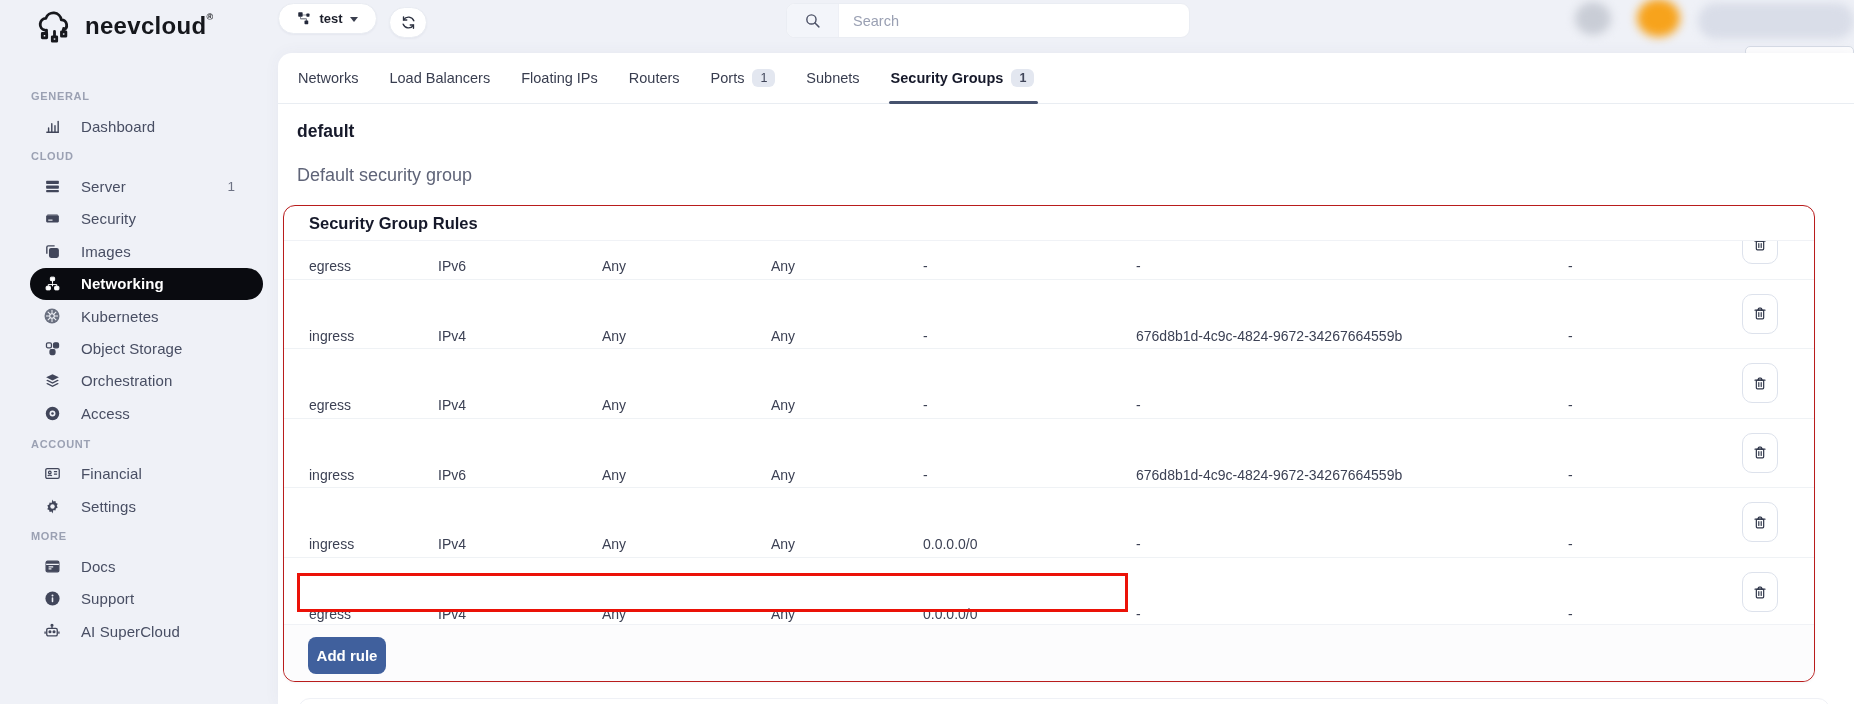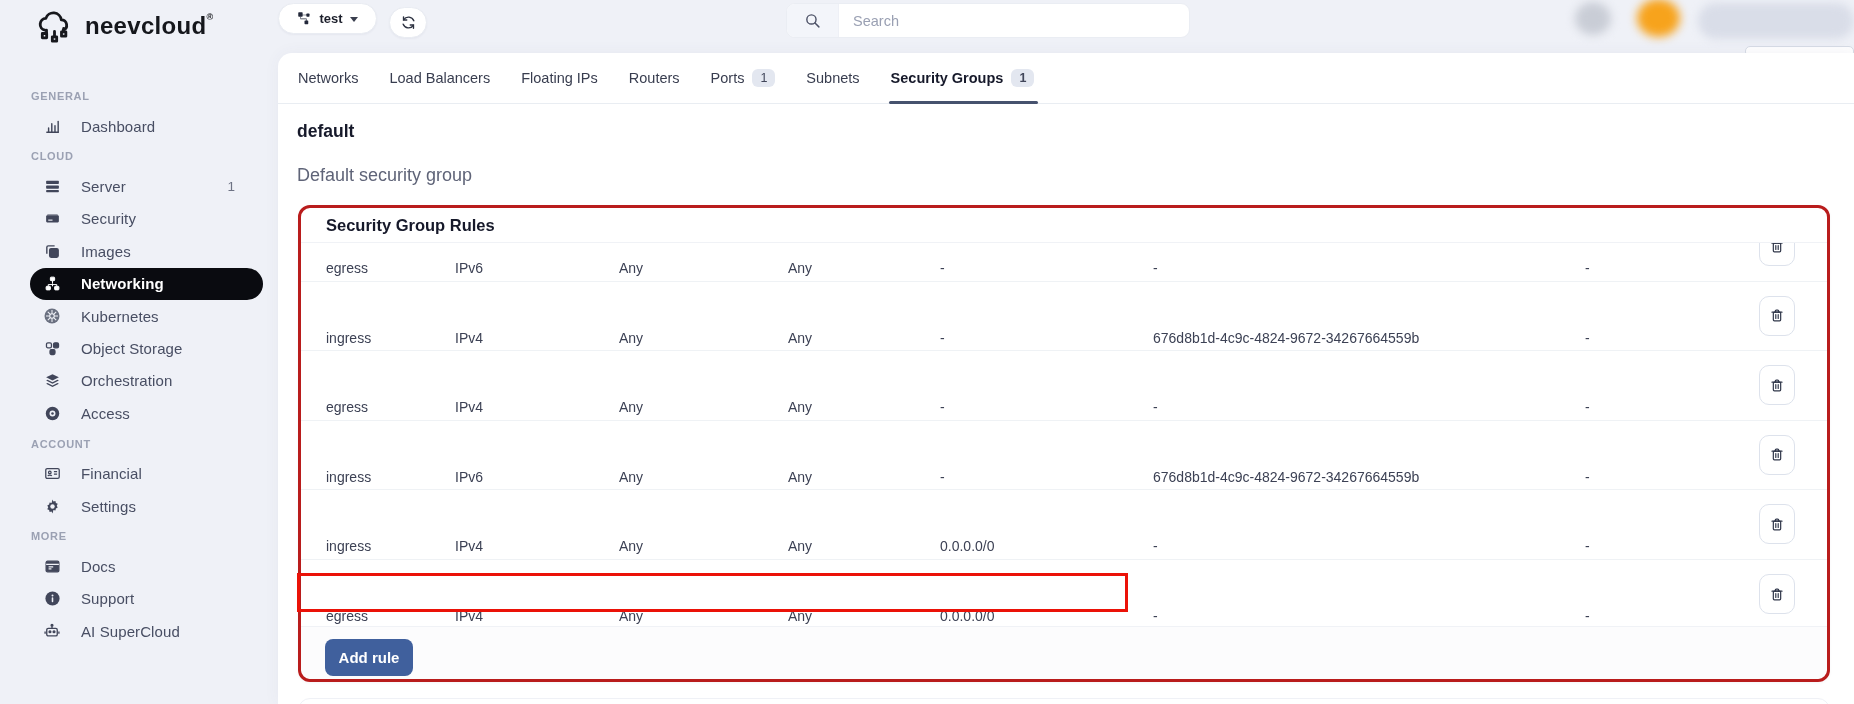--- a/index.html
+++ b/index.html
@@ -52,38 +52,38 @@
           padding-left:20px; border-bottom:1px solid #e9edf2; }
   .tab { position:relative; height:100%; display:flex; align-items:center; gap:8px; font-size:14.5px; color:#383d4f;
          font-weight:400; cursor:pointer; white-space:nowrap; }
   .tab .t-badge { background:#e3e7f0; color:#41465a; border-radius:6px; font-size:12.5px; padding:3px 8px; line-height:1; }
   .tab.active { color:#16192a; font-weight:700; }
   .tab.active::after { content:""; position:absolute; left:-2px; right:-4px; bottom:-1px; height:3px; background:#46526e; border-radius:2px; }
 
   .page-title { position:absolute; left:19px; top:68px; font-size:17.5px; font-weight:700; color:#16192a; }
   .page-subtitle { position:absolute; left:19px; top:112px; font-size:18px; color:#5f6478; }
 
-  .card { position:absolute; left:20px; top:152px; width:1532px; height:477px; background:#fff;
-          border:3px solid #b91c1c; border-radius:12px; box-shadow:0 1px 3px rgba(76,87,125,.05); }
+  .card { position:absolute; left:5px; top:152px; width:1532px; height:477px; background:#fff;
+          border:1px solid #b91c1c; border-radius:12px; box-shadow:0 1px 3px rgba(76,87,125,.05); }
   .card-header { position:absolute; left:0; top:0; right:0; height:35px; border-bottom:1px solid #f0f2f6;
                  display:flex; align-items:center; padding-left:25px; }
   .card-title { font-size:16.5px; font-weight:700; color:#16192a; }
   .rules-viewport { position:absolute; left:0; top:35px; right:0; height:383px; overflow:hidden; }
   .rule-row { position:relative; height:69.5px; border-bottom:1px solid #eff2f5; }
   .rule-row:first-child { margin-top:-31px; }
   .rule-row:last-child { border-bottom:none; }
   .cell { position:absolute; top:50%; transform:translateY(-50%); font-size:14px; color:#3c4154; white-space:nowrap;margin-top:22px; }
   .c-direction { left:25px; } .c-ethertype { left:154px; } .c-protocol { left:318px; } .c-port { left:487px; }
   .c-remoteip { left:639px; } .c-remotegroup { left:852px; } .c-desc { left:1284px; }
   .trash-btn { position:absolute; left:1458px; top:50%; transform:translateY(-50%); width:36px; height:40px;
                background:#fff; border:1px solid #dde2ec; border-radius:10px; display:flex; align-items:center;
                justify-content:center; color:#30374a; cursor:pointer; }
   .card-footer { position:absolute; left:0; top:418px; right:0; bottom:0; border-top:1px solid #f0f2f6;
                  background:#fcfcfd; border-radius:0 0 12px 12px; }
-  .add-rule-btn { position:absolute; left:24px; top:12px; width:88px; height:37px; background:#40609d; color:#fff;
+  .add-rule-btn { position:absolute; left:24px; top:12px; width:78px; height:37px; background:#40609d; color:#fff;
                   border:none; border-radius:8px; font-size:15px; font-weight:700; font-family:"Liberation Sans",sans-serif;
                   cursor:pointer; }
   .highlight-rect { position:absolute; left:19px; top:520px; width:831px; height:39px; border:3px solid #eb1208; z-index:5; pointer-events:none; }
   .next-card { position:absolute; left:20px; top:645px; width:1532px; height:40px; background:#fff;
                border:1px solid #eff1f6; border-radius:12px; }
 </style>
 </head>
 <body>
 
 <div class="screen">

